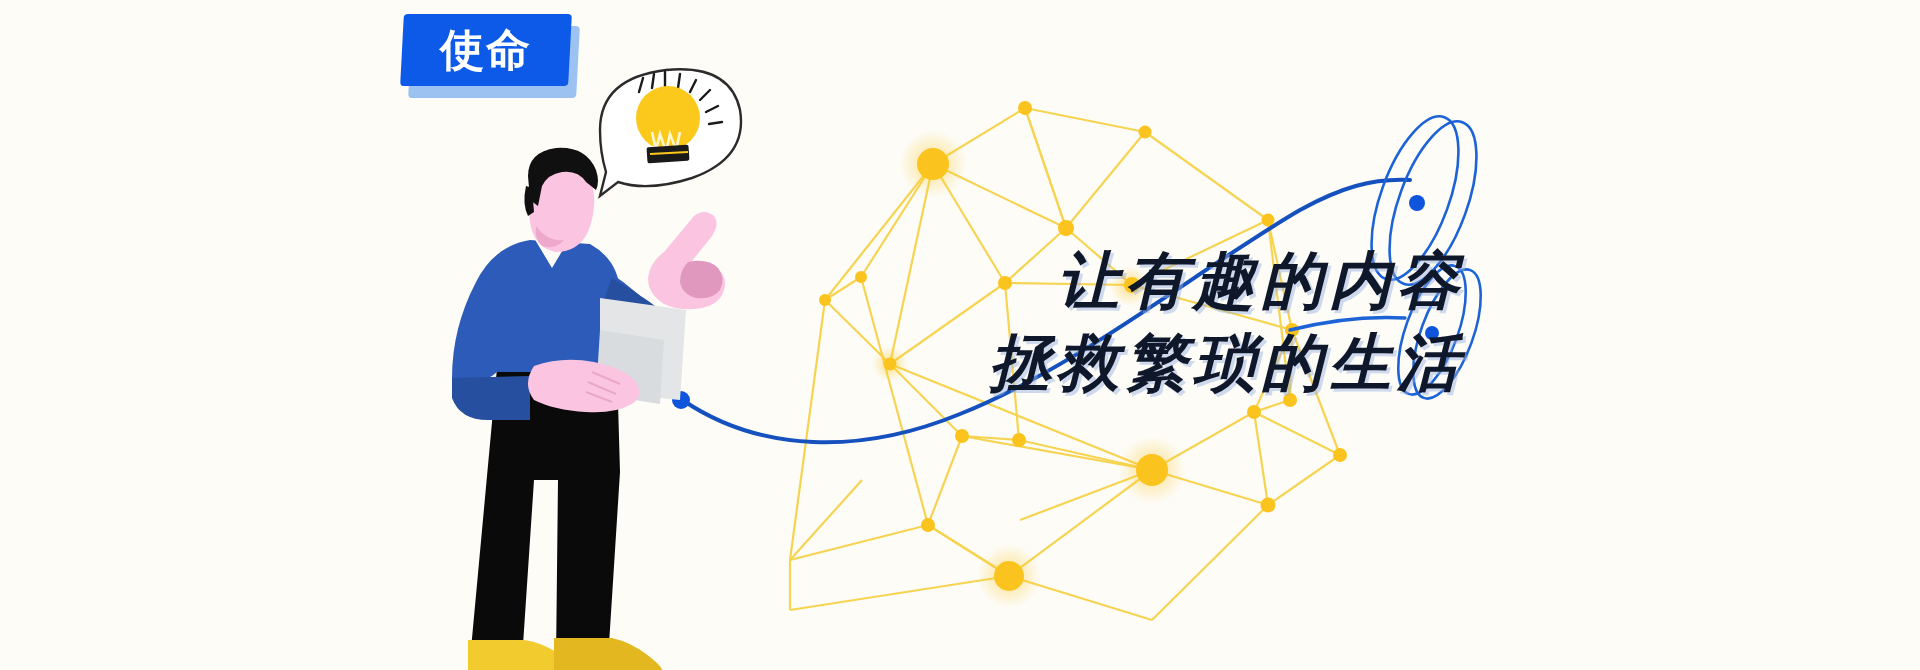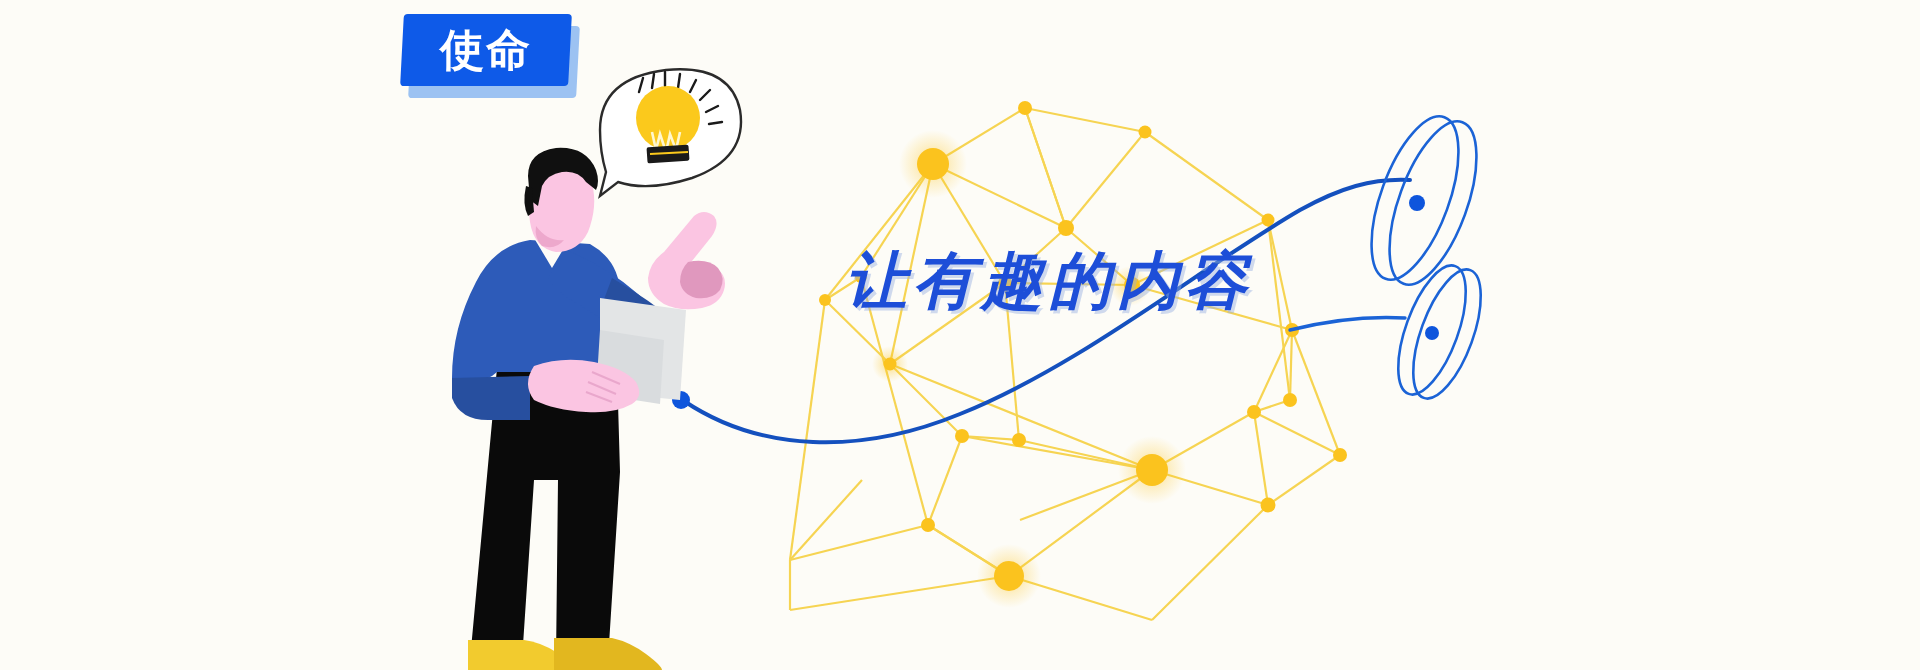--- a/index.html
+++ b/index.html
@@ -57,28 +57,29 @@
   }
 
   
   .headline {
     position: absolute;
     left: 845px;
     top: 240px;
     width: 620px;
   }
   .headline-line {
-    color: #1d4ed8;
+    color: #0f172a;
     font-size: 62px;
     font-weight: bold;
     font-style: italic;
     letter-spacing: 6px;
     line-height: 1.32;
     white-space: nowrap;
     text-shadow: 3px 3px 0 rgba(150,175,225,0.45);
+    text-align: right;
   }
   .headline-line-2 {
     margin-left: -35px;
   }
 
   
   .layer {
     position: absolute;
     left: 0;
     top: 0;
@@ -209,20 +210,21 @@
     <g fill="none" stroke="#1B63D6" stroke-width="2.6">
       <path d="M 1290 330 C 1330 320 1370 316 1405 318" stroke-width="3.4" stroke-linecap="round"></path>
       <ellipse cx="1432" cy="330" rx="26" ry="68" transform="rotate(20 1432 330)"></ellipse>
       <ellipse cx="1447" cy="334" rx="26" ry="68" transform="rotate(20 1447 334)"></ellipse>
     </g>
     <circle cx="1432" cy="333" r="7" fill="#0E55DC"></circle>
   </svg>
 
   <div class="headline">
     <div class="headline-line">让有趣的内容</div>
+    <div class="headline-line headline-line-2">拯救繁琐的生活</div>
   </div>
 
   <svg class="layer layer-char" viewBox="0 0 1920 670">
 
     <g>
       <path d="M497 368 L617 368 L620 472 L608 660 L556 660 L558 480
                L534 480 L522 660 L470 660 Z" fill="#0A0A0A"></path>
     </g>
 
     <g>

